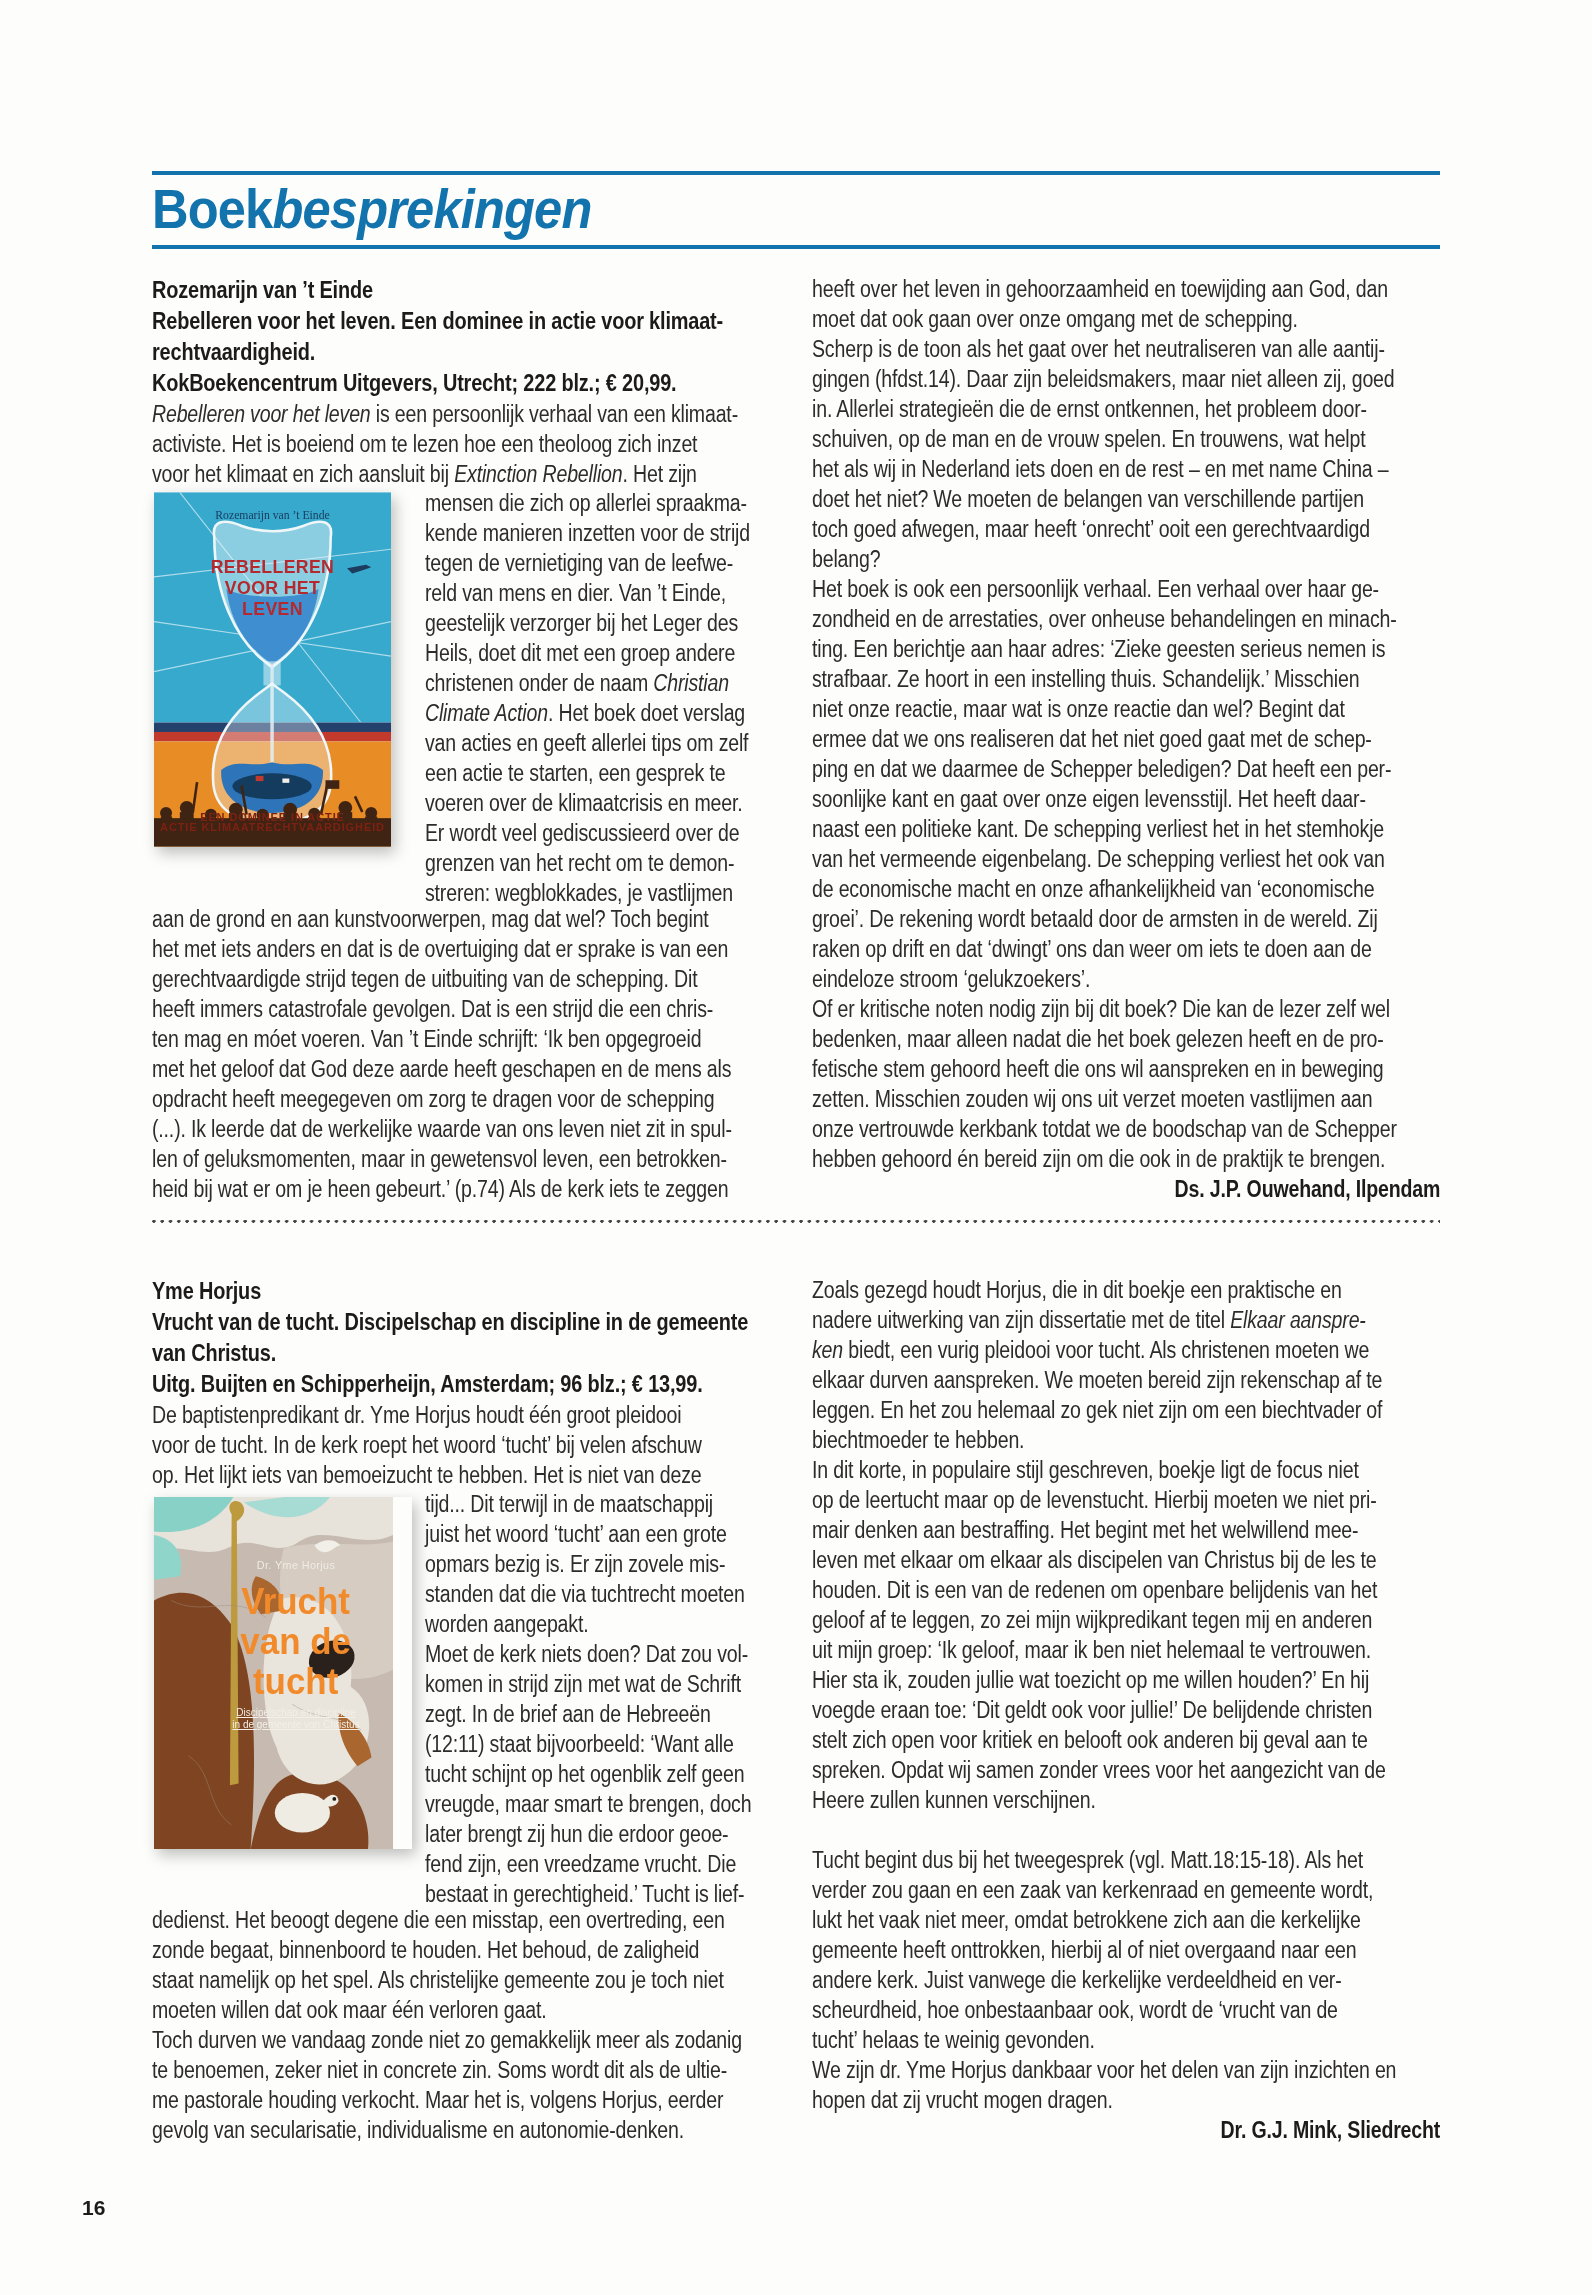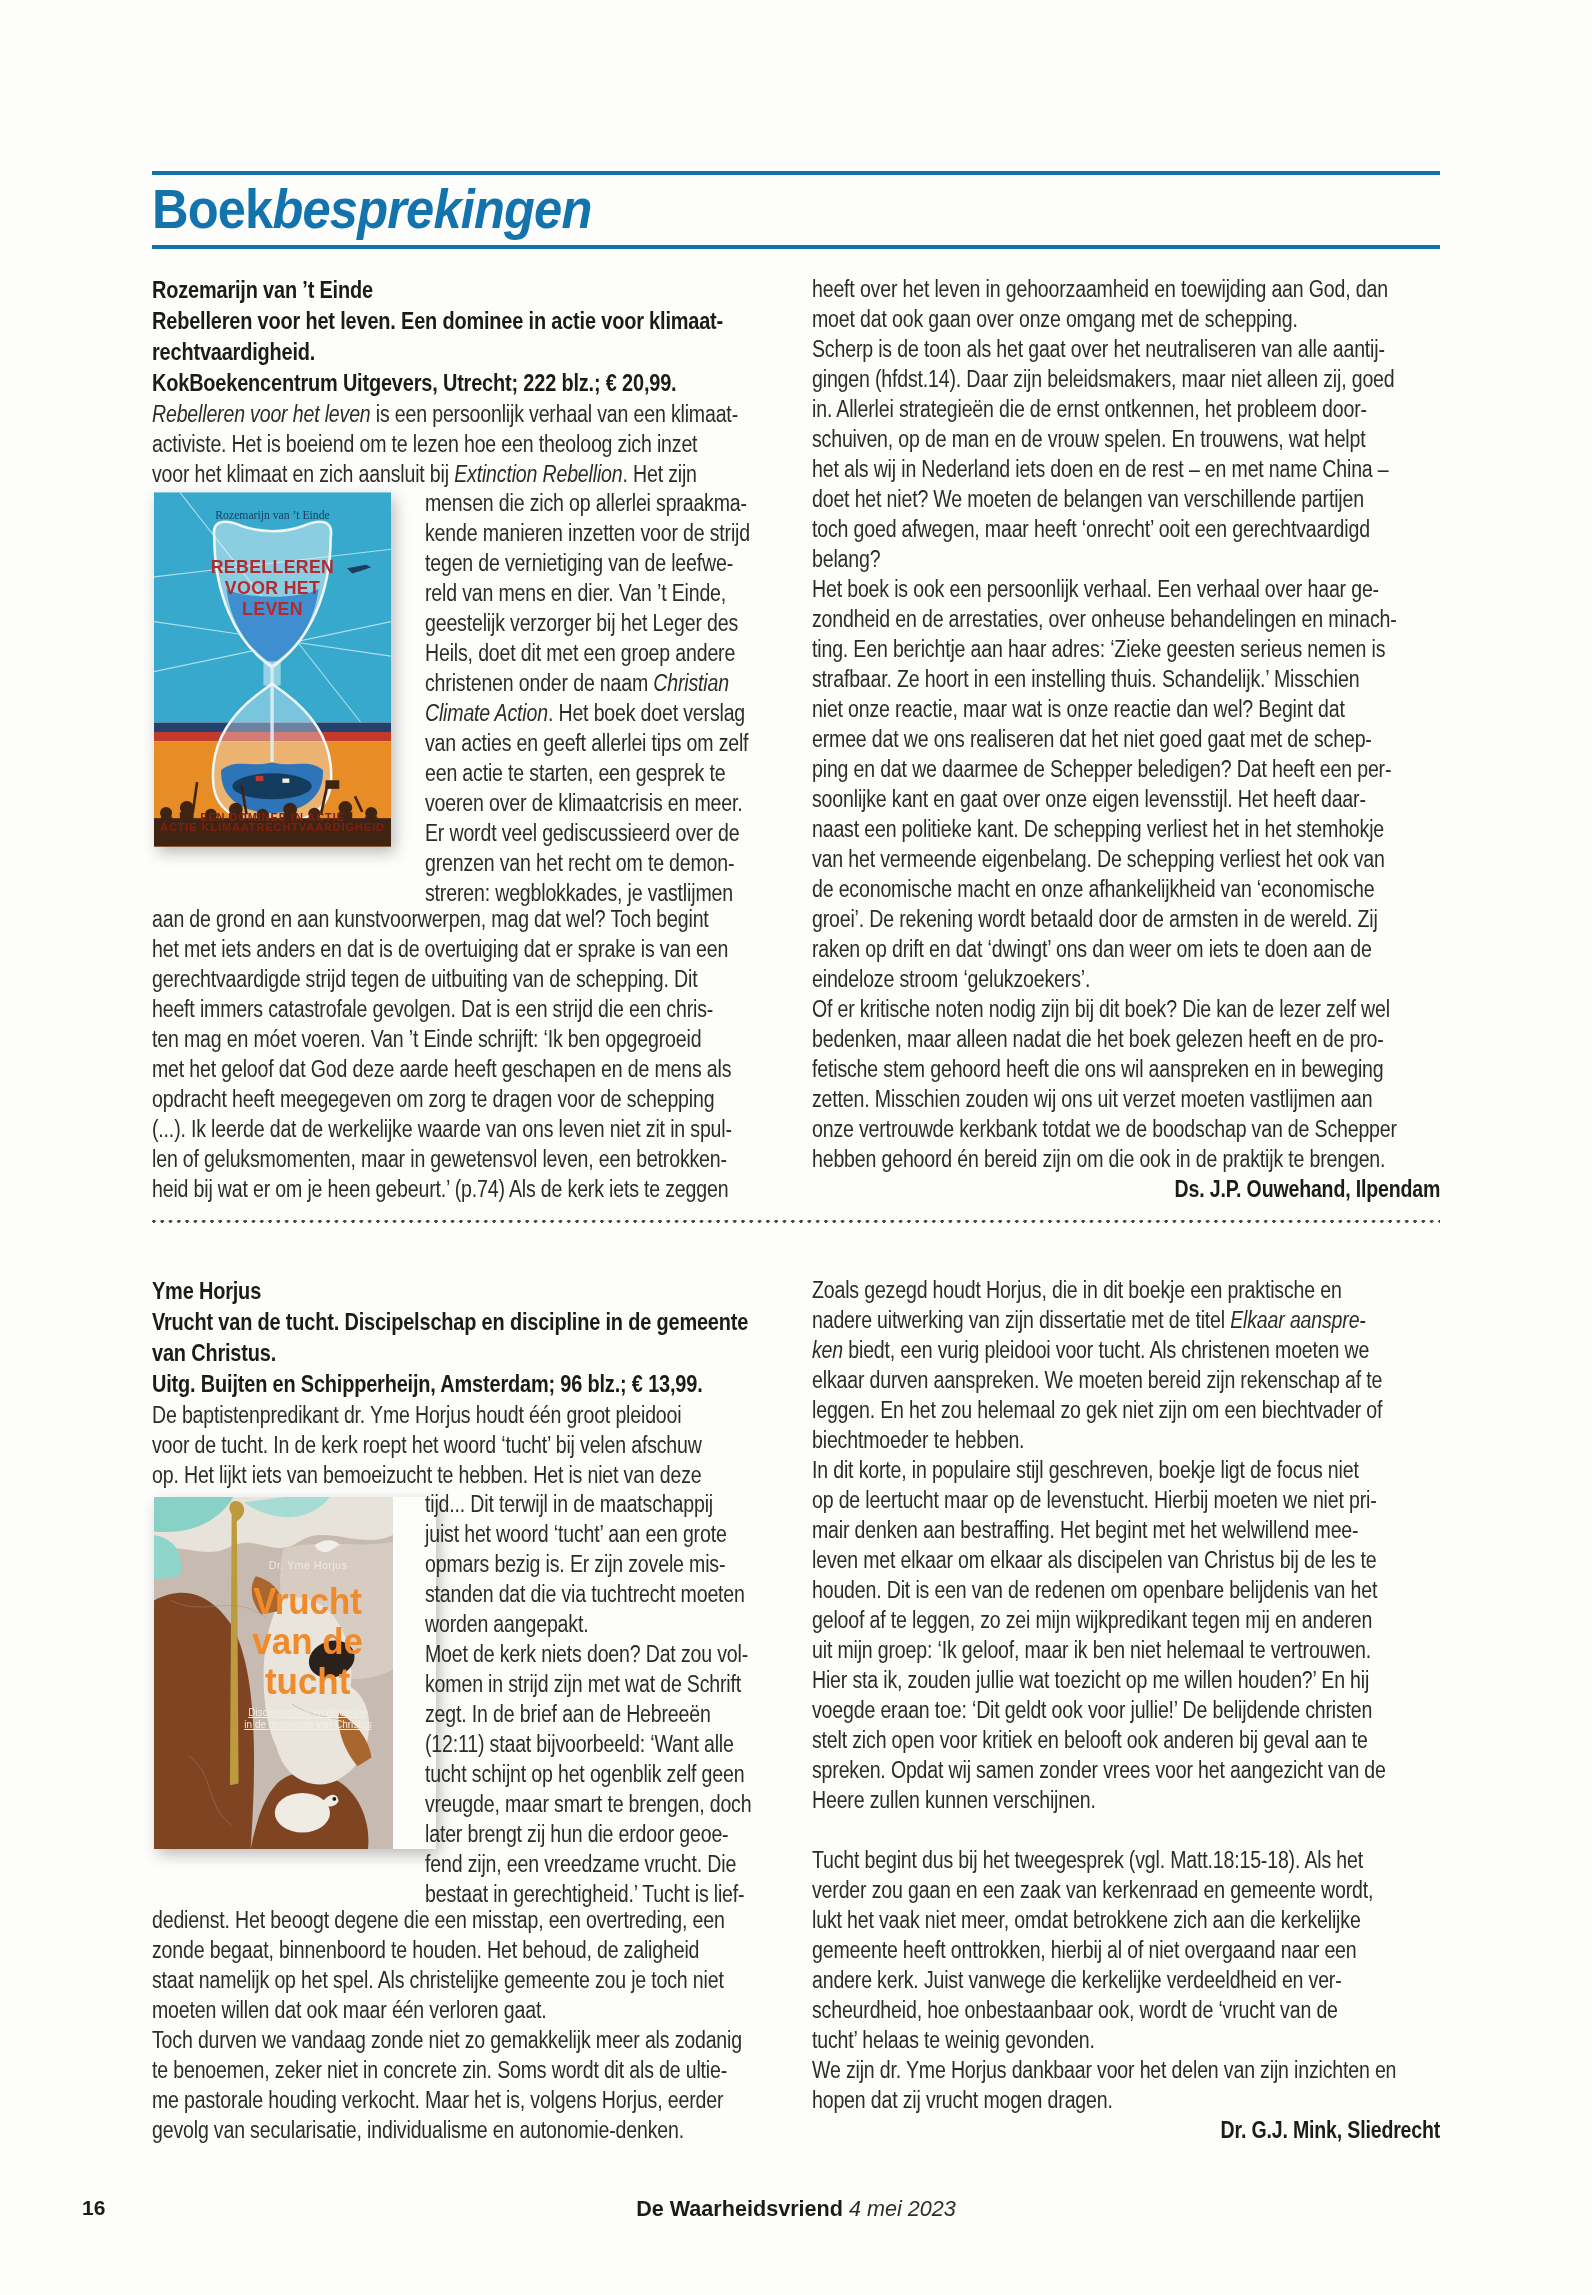--- a/index.html
+++ b/index.html
@@ -131,21 +131,21 @@
   <div class="dotted" style="left:152px;top:1219px;width:1288px;"></div>
 
   <div class="abs condh" style="left:152px;top:1275px;width:756px;">
     <div><span>Yme Horjus</span><br><span>Vrucht van de tucht. Discipelschap en discipline in de gemeente</span><br><span>van Christus.</span><br><span>Uitg. Buijten en Schipperheijn, Amsterdam; 96 blz.; € 13,99.</span></div>
   </div>
 
   <div class="abs cond" style="left:152px;top:1400px;width:738px;">
     <div><span>De baptistenpredikant dr. Yme Horjus houdt één groot pleidooi</span><br><span>voor de tucht. In de kerk roept het woord ‘tucht’ bij velen afschuw</span><br><span>op. Het lijkt iets van bemoeizucht te hebben. Het is niet van deze</span></div>
   </div>
 
-  <div class="cover" style="left:154px;top:1497px;width:282px;height:352px;">
+  <div class="cover" style="left:154px;top:1497px;width:258px;height:352px;">
     <svg width="239" height="352" viewBox="0 0 277 408">
       <rect x="0" y="0" width="277" height="408" fill="#c7bbb1"></rect>
       <path d="M0,0 H277 V44 C240,62 198,30 168,52 C140,72 118,42 88,58 C58,74 28,50 0,64 Z" fill="#e7e2da"></path>
       <path d="M0,0 H92 C74,30 40,44 0,40 Z" fill="#87d1c6"></path>
       <path d="M104,6 L152,0 H204 C182,28 140,32 104,6 Z" fill="#9adbd2" opacity="0.85"></path>
       <path d="M0,44 C22,48 36,64 30,92 L0,96 Z" fill="#8fd5ca"></path>
       <path d="M150,60 C190,48 240,60 277,52 V200 C240,220 200,210 170,190 C150,170 140,100 150,60 Z" fill="#d6ccc2"></path>
       <path d="M186,56 C196,48 210,48 216,56 C208,58 206,64 198,64 C192,64 188,60 186,56 Z" fill="#f2efe8"></path>
       <ellipse cx="44" cy="168" rx="34" ry="26" fill="#c7a49b"></ellipse>
       <path d="M0,120 C42,98 72,120 92,152 C112,192 122,262 112,408 H0 Z" fill="#7f4522"></path>
@@ -177,19 +177,15 @@
   <div class="abs cond" style="left:152px;top:1905px;width:738px;">
     <div><span>dedienst. Het beoogt degene die een misstap, een overtreding, een</span><br><span>zonde begaat, binnenboord te houden. Het behoud, de zaligheid</span><br><span>staat namelijk op het spel. Als christelijke gemeente zou je toch niet</span><br><span>moeten willen dat ook maar één verloren gaat.</span><br><span>Toch durven we vandaag zonde niet zo gemakkelijk meer als zodanig</span><br><span>te benoemen, zeker niet in concrete zin. Soms wordt dit als de ultie-</span><br><span>me pastorale houding verkocht. Maar het is, volgens Horjus, eerder</span><br><span>gevolg van secularisatie, individualisme en autonomie-denken.</span></div>
   </div>
 
   <div class="abs cond" style="left:812px;top:1275px;width:739px;">
     <div><span>Zoals gezegd houdt Horjus, die in dit boekje een praktische en</span><br><span>nadere uitwerking van zijn dissertatie met de titel </span><span class="it">Elkaar aanspre-</span><br><span class="it">ken</span><span> biedt, een vurig pleidooi voor tucht. Als christenen moeten we</span><br><span>elkaar durven aanspreken. We moeten bereid zijn rekenschap af te</span><br><span>leggen. En het zou helemaal zo gek niet zijn om een biechtvader of</span><br><span>biechtmoeder te hebben.</span><br><span>In dit korte, in populaire stijl geschreven, boekje ligt de focus niet</span><br><span>op de leertucht maar op de levenstucht. Hierbij moeten we niet pri-</span><br><span>mair denken aan bestraffing. Het begint met het welwillend mee-</span><br><span>leven met elkaar om elkaar als discipelen van Christus bij de les te</span><br><span>houden. Dit is een van de redenen om openbare belijdenis van het</span><br><span>geloof af te leggen, zo zei mijn wijkpredikant tegen mij en anderen</span><br><span>uit mijn groep: ‘Ik geloof, maar ik ben niet helemaal te vertrouwen.</span><br><span>Hier sta ik, zouden jullie wat toezicht op me willen houden?’ En hij</span><br><span>voegde eraan toe: ‘Dit geldt ook voor jullie!’ De belijdende christen</span><br><span>stelt zich open voor kritiek en belooft ook anderen bij geval aan te</span><br><span>spreken. Opdat wij samen zonder vrees voor het aangezicht van de</span><br><span>Heere zullen kunnen verschijnen.</span><br><br><span>Tucht begint dus bij het tweegesprek (vgl. Matt.18:15-18). Als het</span><br><span>verder zou gaan en een zaak van kerkenraad en gemeente wordt,</span><br><span>lukt het vaak niet meer, omdat betrokkene zich aan die kerkelijke</span><br><span>gemeente heeft onttrokken, hierbij al of niet overgaand naar een</span><br><span>andere kerk. Juist vanwege die kerkelijke verdeeldheid en ver-</span><br><span>scheurdheid, hoe onbestaanbaar ook, wordt de ‘vrucht van de</span><br><span>tucht’ helaas te weinig gevonden.</span><br><span>We zijn dr. Yme Horjus dankbaar voor het delen van zijn inzichten en</span><br><span>hopen dat zij vrucht mogen dragen.</span></div>
     <div class="sig">Dr. G.J. Mink, Sliedrecht</div>
   </div>
 
   <div class="footer-num" style="left:69px;top:2196px;margin-left:13px;">16</div>
-  <div class="footer-center" style="top:2196px;">
-    <span class="mag">De Waarheidsvriend</span>
-    <span class="date">4 mei 2023</span>
-  </div>
 
 </div>
 
 
 </body></html>

